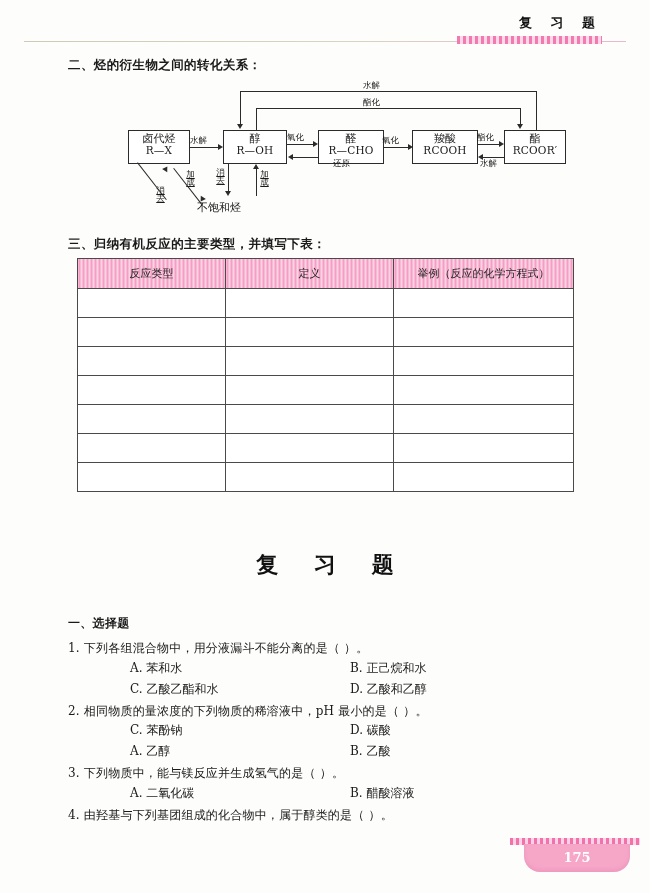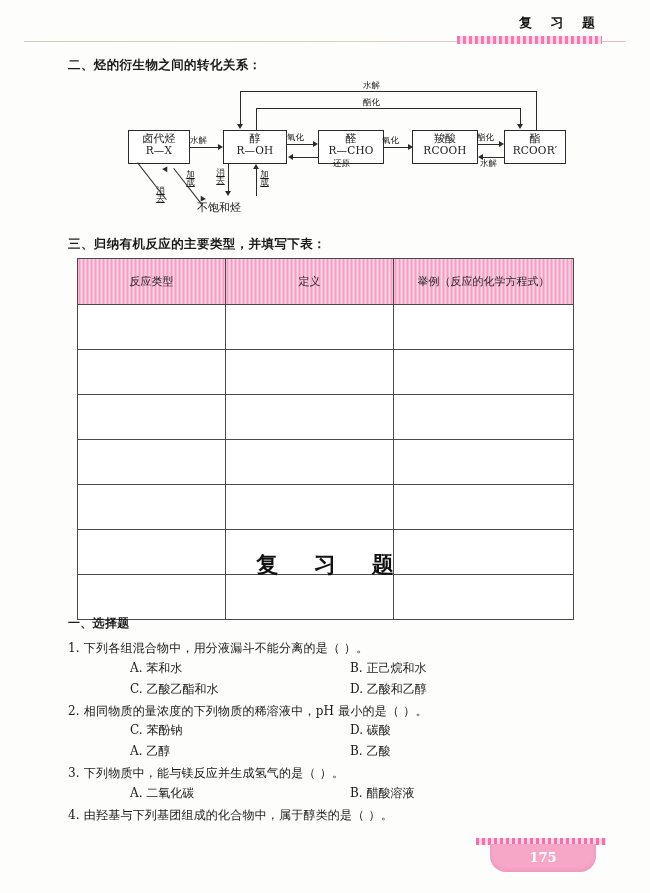--- a/index.html
+++ b/index.html
@@ -68,21 +68,21 @@
   .unsat{
     position:absolute;font-size:11px;white-space:nowrap;
   }
 
   
   .tbl{
     position:absolute;left:77px;top:258px;width:496px;
     border-collapse:collapse;table-layout:fixed;
   }
   .tbl td,.tbl th{
-    border:1px solid #4a4a4a;padding:8px;margin:0;
+    border:1px solid #4a4a4a;padding:0;margin:0;
   }
   .tbl thead th{
     height:29px;font-size:11px;font-weight:normal;
     background-image:repeating-linear-gradient(to right,#f49ec4 0px,#f49ec4 2px,#fbd3e4 2px,#fbd3e4 4px);
     color:#232323;
   }
   .tbl tbody td{height:28px;background:#fff;}
   .col-a{width:148px;}
   .col-b{width:168px;}
   .col-c{width:180px;}
@@ -97,21 +97,21 @@
   
   .q-sec{position:absolute;left:68px;top:615px;width:520px;font-size:12px;}
   .q-head{font-size:12px;font-weight:bold;margin-bottom:7px;letter-spacing:.3px;}
   .q-item{margin-bottom:2px;}
   .q-stem{font-size:12px;line-height:1.55;white-space:nowrap;letter-spacing:.2px;}
   .q-opts{position:relative;height:21px;padding-left:22px;font-size:12px;line-height:21px;}
   .q-opts .oa{position:absolute;left:22px;margin-left:40px;}
   .q-opts .ob{position:absolute;left:282px;}
 
   
-  .pnum-wrap{position:absolute;left:476px;top:838px;width:130px;height:42px;}
+  .pnum-wrap{position:absolute;left:510px;top:838px;width:130px;height:42px;}
   .pnum-bar{
     position:absolute;left:0;top:0;width:130px;height:7px;
     background-image:repeating-linear-gradient(to right,#f273ab 0px,#f273ab 3px,#ffd2e6 3px,#ffd2e6 6px);
   }
   .pnum-badge{
     position:absolute;left:14px;top:6px;width:106px;height:28px;
     background:#f6a7c8;border-radius:0 0 16px 16px;
     box-shadow:inset 0 -2px 4px rgba(220,120,165,.35);
   }
   .pnum-text{

